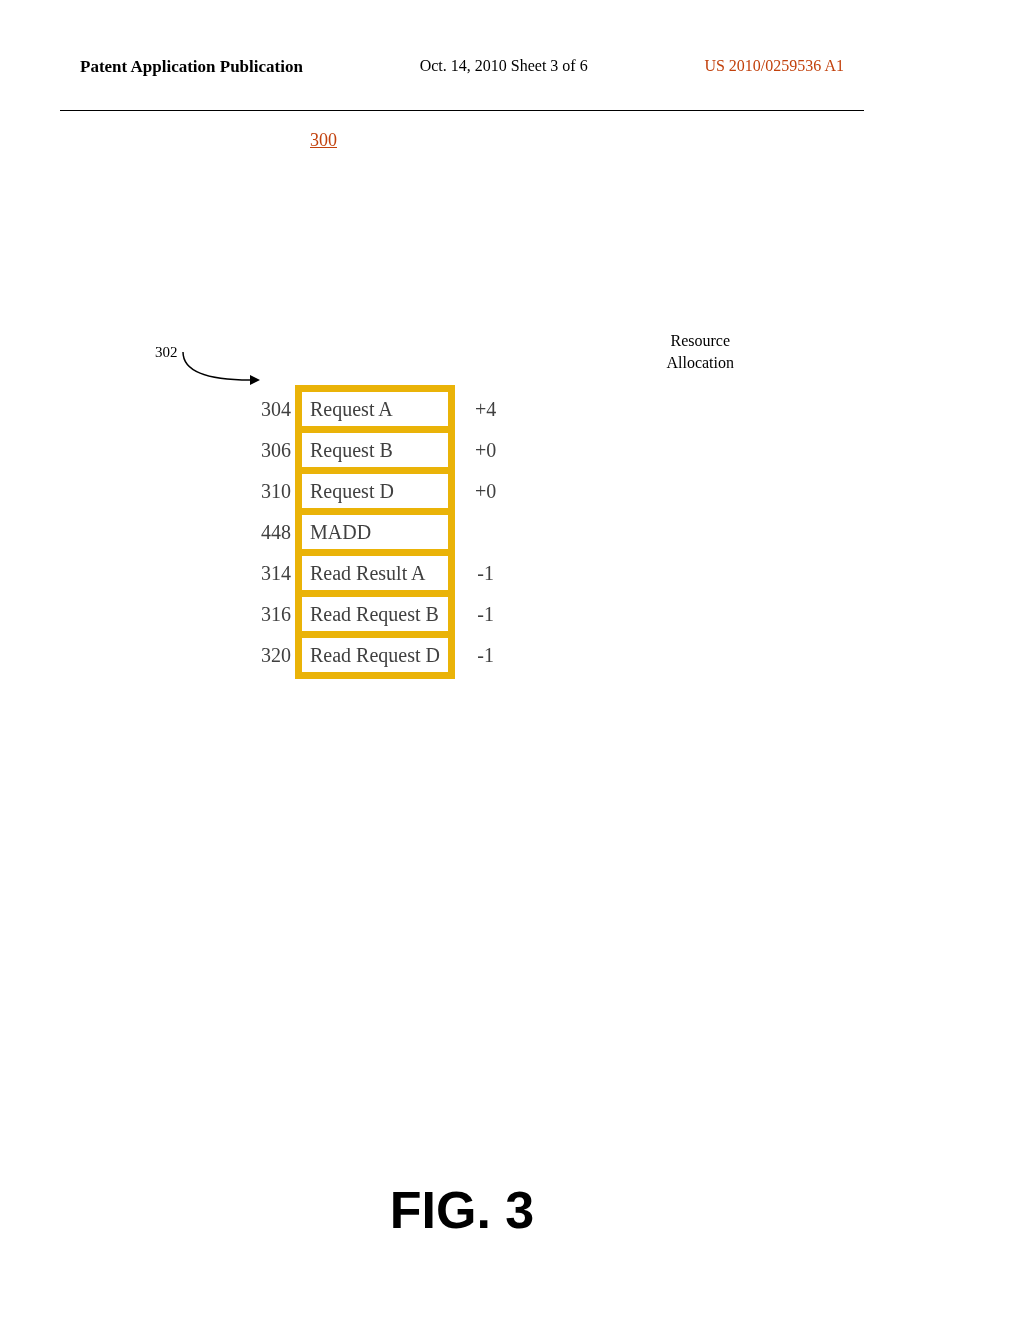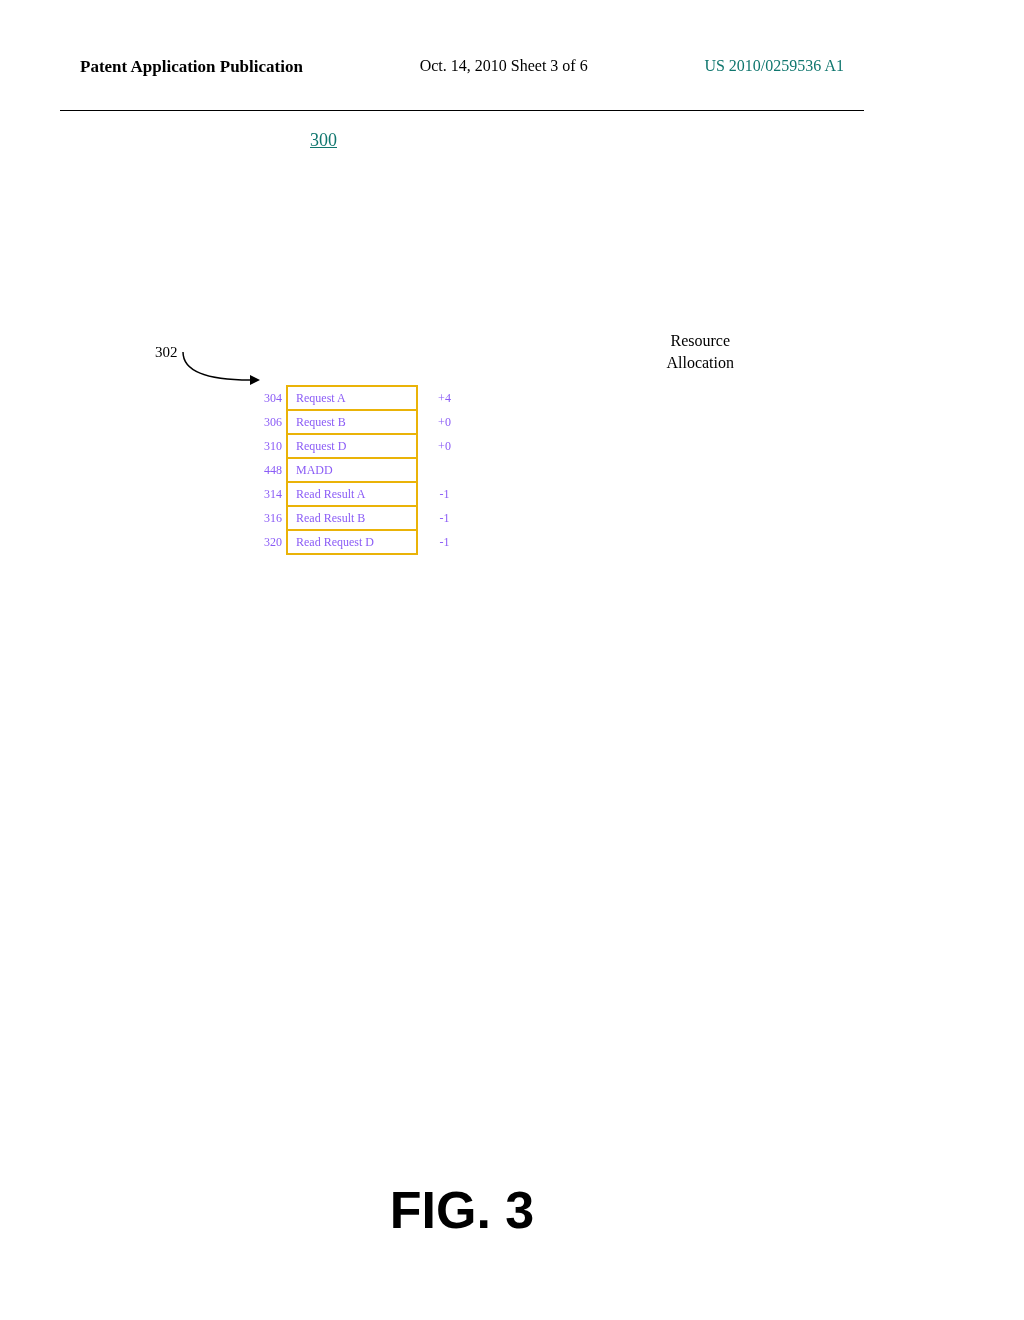--- a/index.html
+++ b/index.html
@@ -45,41 +45,41 @@
 
     .header-center {
       font-size: 16px;
       color: #000;
       text-align: center;
       line-height: 1.4;
     }
 
     .header-right {
       font-size: 16px;
-      color: #0f766e;
+      color: #c2410c;
       text-align: right;
       line-height: 1.4;
     }
 
     .header-divider {
       position: absolute;
       top: 110px;
       left: 60px;
       right: 60px;
       height: 1px;
       background: #000;
     }
 
     .figure-number-label {
       position: absolute;
       top: 130px;
       left: 310px;
       font-size: 18px;
       font-weight: normal;
-      color: #0f766e;
+      color: #c2410c;
       text-decoration: underline;
       text-align: right;
     }
 
     
     .arrow-svg {
       position: absolute;
       top: 345px;
       left: 155px;
     }
@@ -100,35 +100,35 @@
       position: absolute;
       top: 385px;
       left: 255px;
     }
 
     .pipeline-table table {
       border-collapse: collapse;
     }
 
     .pipeline-table table td {
-      font-size: 12px;
-      color: #8b5cf6;
+      font-size: 20px;
+      color: #404040;
       padding: 2px 6px;
       line-height: 1.5;
     }
 
     .pipeline-table table td.num {
       text-align: right;
       padding-right: 4px;
       border: none;
       min-width: 32px;
     }
 
     .pipeline-table table td.label {
-      border: 2px solid #eab308;
+      border: 7px solid #eab308;
       min-width: 130px;
       padding: 2px 8px;
       margin-top: 32px;
     }
 
     .pipeline-table table td.alloc {
       border: none;
       text-align: center;
       padding-left: 20px;
       min-width: 40px;
@@ -199,21 +199,21 @@
             <td class="label">MADD</td>
             <td class="alloc"></td>
           </tr>
           <tr>
             <td class="num">314</td>
             <td class="label">Read Result A</td>
             <td class="alloc">-1</td>
           </tr>
           <tr>
             <td class="num">316</td>
-            <td class="label">Read Result B</td>
+            <td class="label">Read Request B</td>
             <td class="alloc">-1</td>
           </tr>
           <tr>
             <td class="num">320</td>
             <td class="label">Read Request D</td>
             <td class="alloc">-1</td>
           </tr>
         </tbody>
     </table>
   </div>

